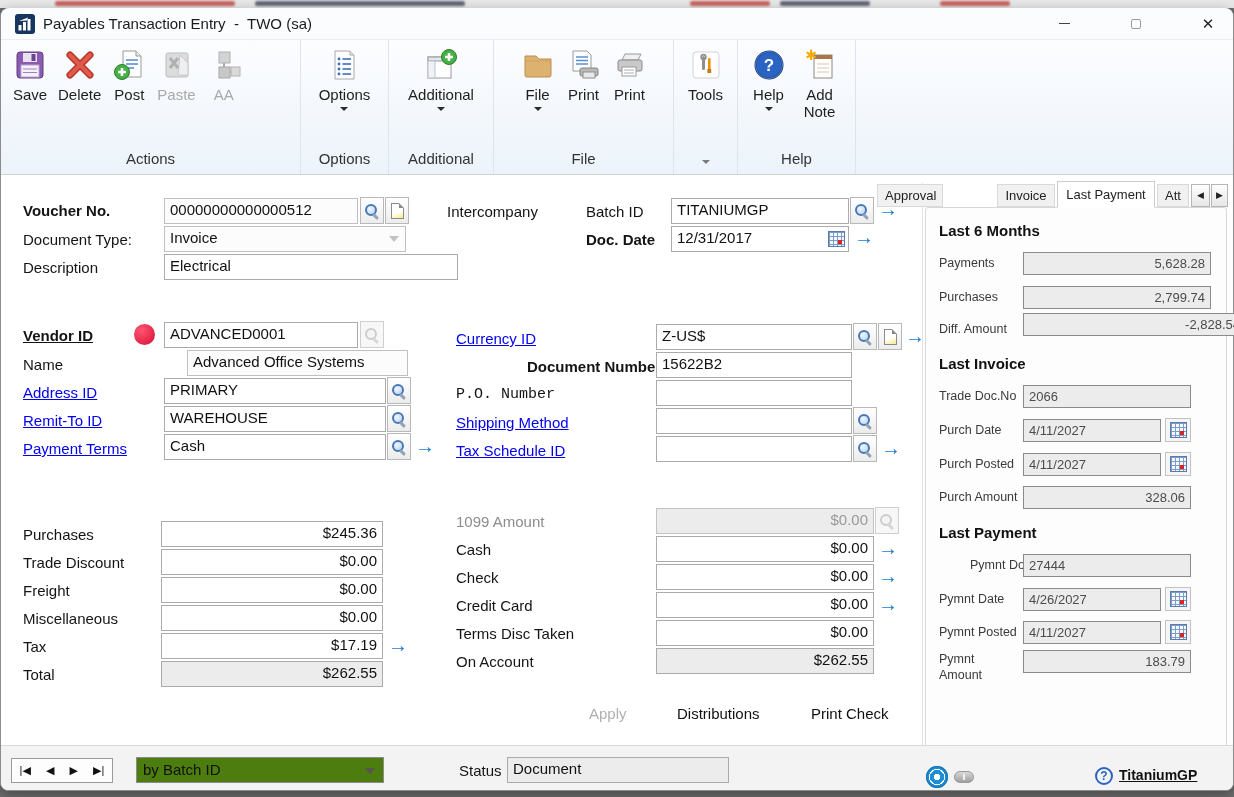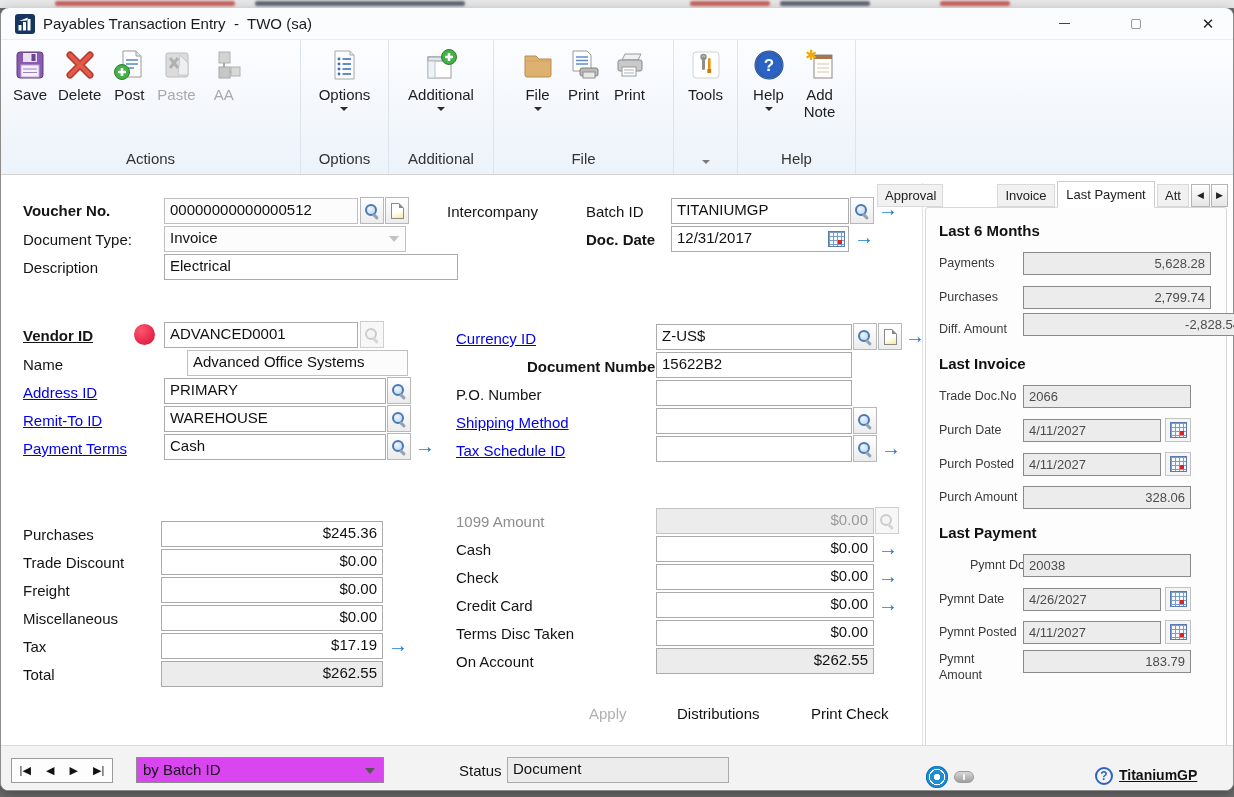--- a/index.html
+++ b/index.html
@@ -108,21 +108,21 @@
   .pcal { position:absolute; width:26px; height:24px; border:1px solid #c2c2c2; background:#f5f5f5;
           display:flex; align-items:center; justify-content:center; cursor:pointer; }
 
   
   .footer { position:absolute; left:1px; top:745px; width:1232px; height:45px; background:#f3f3f3;
             border-top:1px solid #dadada; border-radius:0 0 8px 8px; }
   .navbox { position:absolute; left:10px; top:12px; width:102px; height:25px; border:1px solid #9b9b9b;
             background:#fdfdfd; display:flex; align-items:center; justify-content:space-around; }
   .navbtn { font-size:11px; color:#111; cursor:pointer; line-height:1; }
   .combo { position:absolute; left:135px; top:11px; width:248px; height:26px; border:1px solid #8b8b8b;
-           background:#d946ef; font-size:15px; color:#111; padding:3px 6px; cursor:pointer; }
+           background:#4d7c0f; font-size:15px; color:#111; padding:3px 6px; cursor:pointer; }
   .combo-chev { position:absolute; right:8px; top:10px; width:0; height:0; border-left:5px solid transparent;
                 border-right:5px solid transparent; border-top:6px solid #555; }
   .brand { position:absolute; font-size:14px; font-weight:bold; color:#111; text-decoration:underline; cursor:pointer; }
   .gearic { position:absolute; width:22px; height:22px; border-radius:50%;
             background:radial-gradient(circle at 50% 50%, #ffffff 0 3px, #1e8fd5 3px 7px, #ffffff 7px 8px, #1e8fd5 8px);
             box-shadow:0 0 0 1px #1574b2 inset; cursor:pointer; }
   .plugic { position:absolute; width:20px; height:12px; border-radius:6px;
             background:linear-gradient(#d8d8d8,#9f9f9f); border:1px solid #9a9a9a; cursor:pointer; }
   .plugic::after { content:""; position:absolute; left:8px; top:2px; width:2px; height:6px; background:#f2f2f2; }
   .helpq { position:absolute; width:18px; height:18px; border-radius:50%; border:2px solid #2a63c4;
@@ -429,21 +429,21 @@
         <span class="mag"></span>
       </div>
     <div class="btnbox" style="left:877px;top:148px;">
         <span class="noteic"></span>
       </div>
     <span class="arrow" style="left:903px;top:151px;"></span>
 
     <span class="lbl b" style="left:480px;top:183px;margin-left:46px;">Document Number</span>
     <div class="fld" style="left:655px;top:177px;width:196px;">15622B2</div>
 
-    <span class="lbl" style="left:455px;top:211px;">P.O. Number</span>
+    <span class="lbl" style="left:455px;top:211px;font-family:Liberation Mono, monospace;">P.O. Number</span>
     <div class="fld" style="left:655px;top:205px;width:196px;"></div>
 
     <span class="link" style="left:455px;top:239px;">Shipping Method</span>
     <div class="fld" style="left:655px;top:233px;width:196px;"></div>
     <div class="btnbox" style="left:852px;top:232px;">
         <span class="mag"></span>
       </div>
 
     <span class="link" style="left:455px;top:267px;">Tax Schedule ID</span>
     <div class="fld" style="left:655px;top:261px;width:196px;"></div>
@@ -518,21 +518,21 @@
     <span class="plbl" style="left:938px;top:282px;">Purch Posted</span>
     <div class="pfld" style="left:1022px;top:278px;width:138px;">4/11/2027</div>
     <div class="pcal" style="left:1164px;top:277px;">
         <span class="cal"></span>
       </div>
     <span class="plbl" style="left:938px;top:315px;">Purch Amount</span>
     <div class="pfld right" style="left:1022px;top:311px;width:168px;">328.06</div>
 
     <span class="sec-title" style="left:938px;top:349px;">Last Payment</span>
     <span class="plbl" style="left:969px;top:383px;">Pymnt Doc.No</span>
-    <div class="pfld" style="left:1022px;top:379px;width:168px;">20038</div>
+    <div class="pfld" style="left:1022px;top:379px;width:168px;">27444</div>
     <span class="plbl" style="left:938px;top:417px;">Pymnt Date</span>
     <div class="pfld" style="left:1022px;top:413px;width:138px;">4/26/2027</div>
     <div class="pcal" style="left:1164px;top:412px;">
         <span class="cal"></span>
       </div>
     <span class="plbl" style="left:938px;top:450px;">Pymnt Posted</span>
     <div class="pfld" style="left:1022px;top:446px;width:138px;">4/11/2027</div>
     <div class="pcal" style="left:1164px;top:445px;">
         <span class="cal"></span>
       </div>

